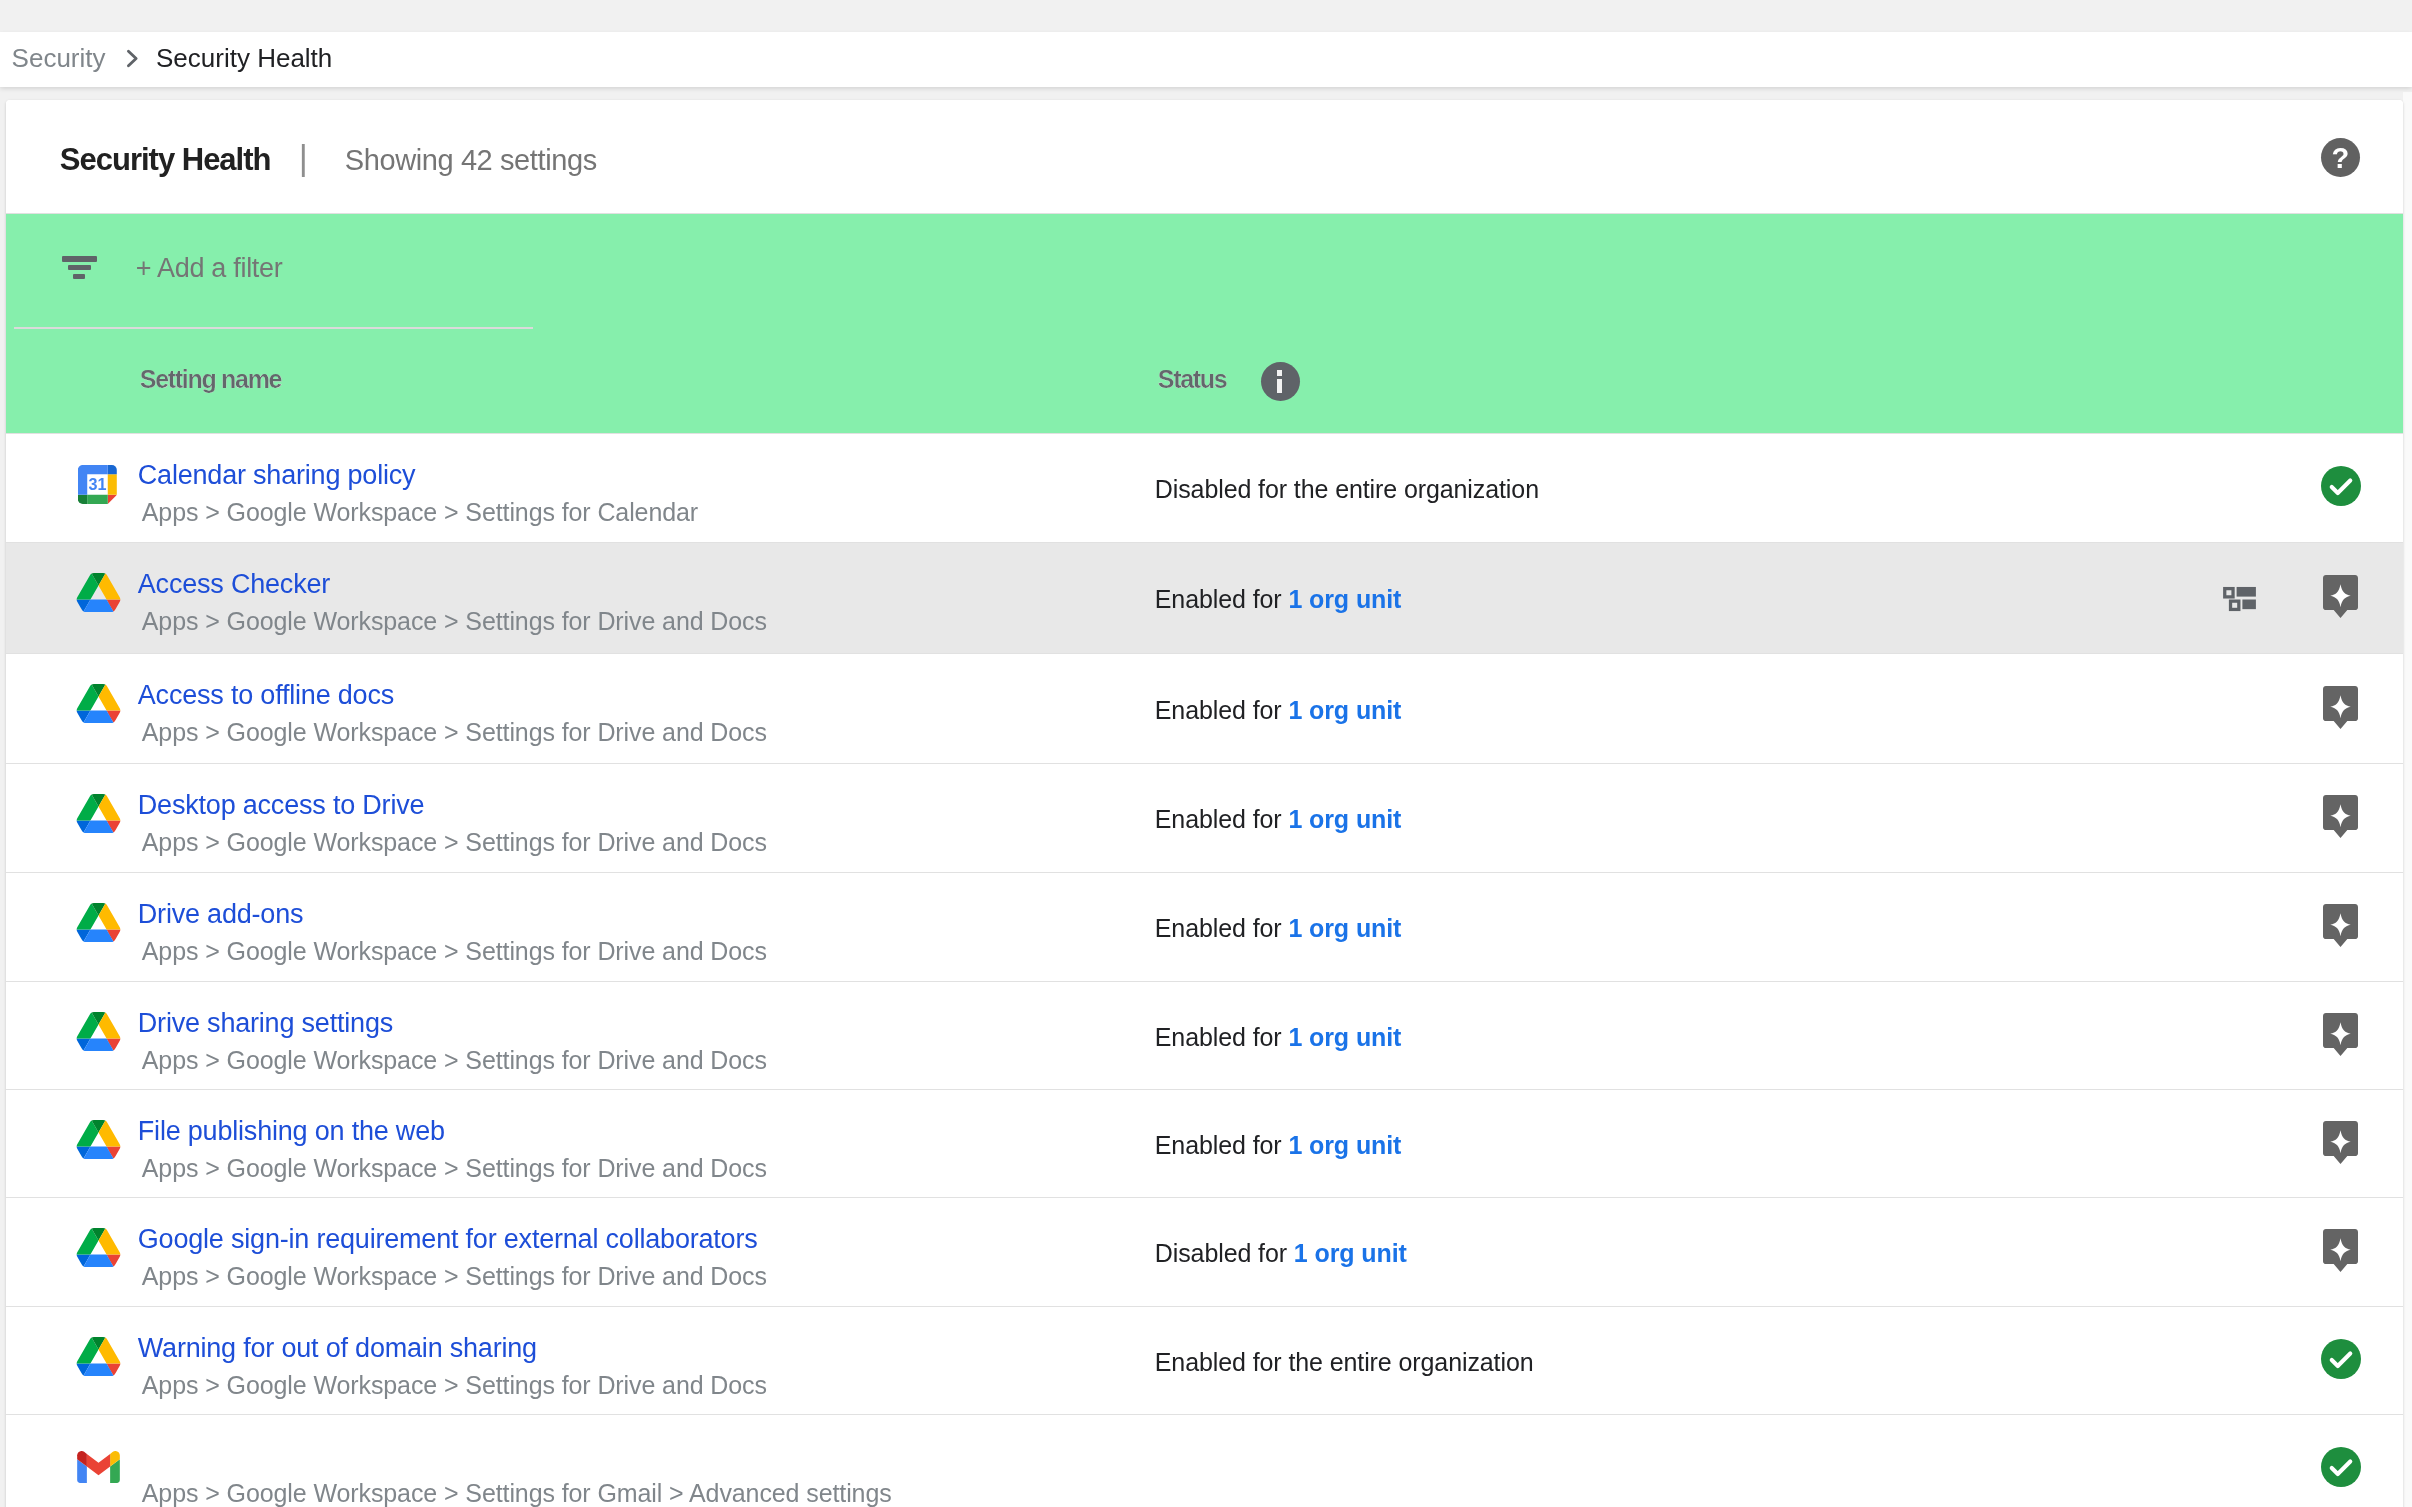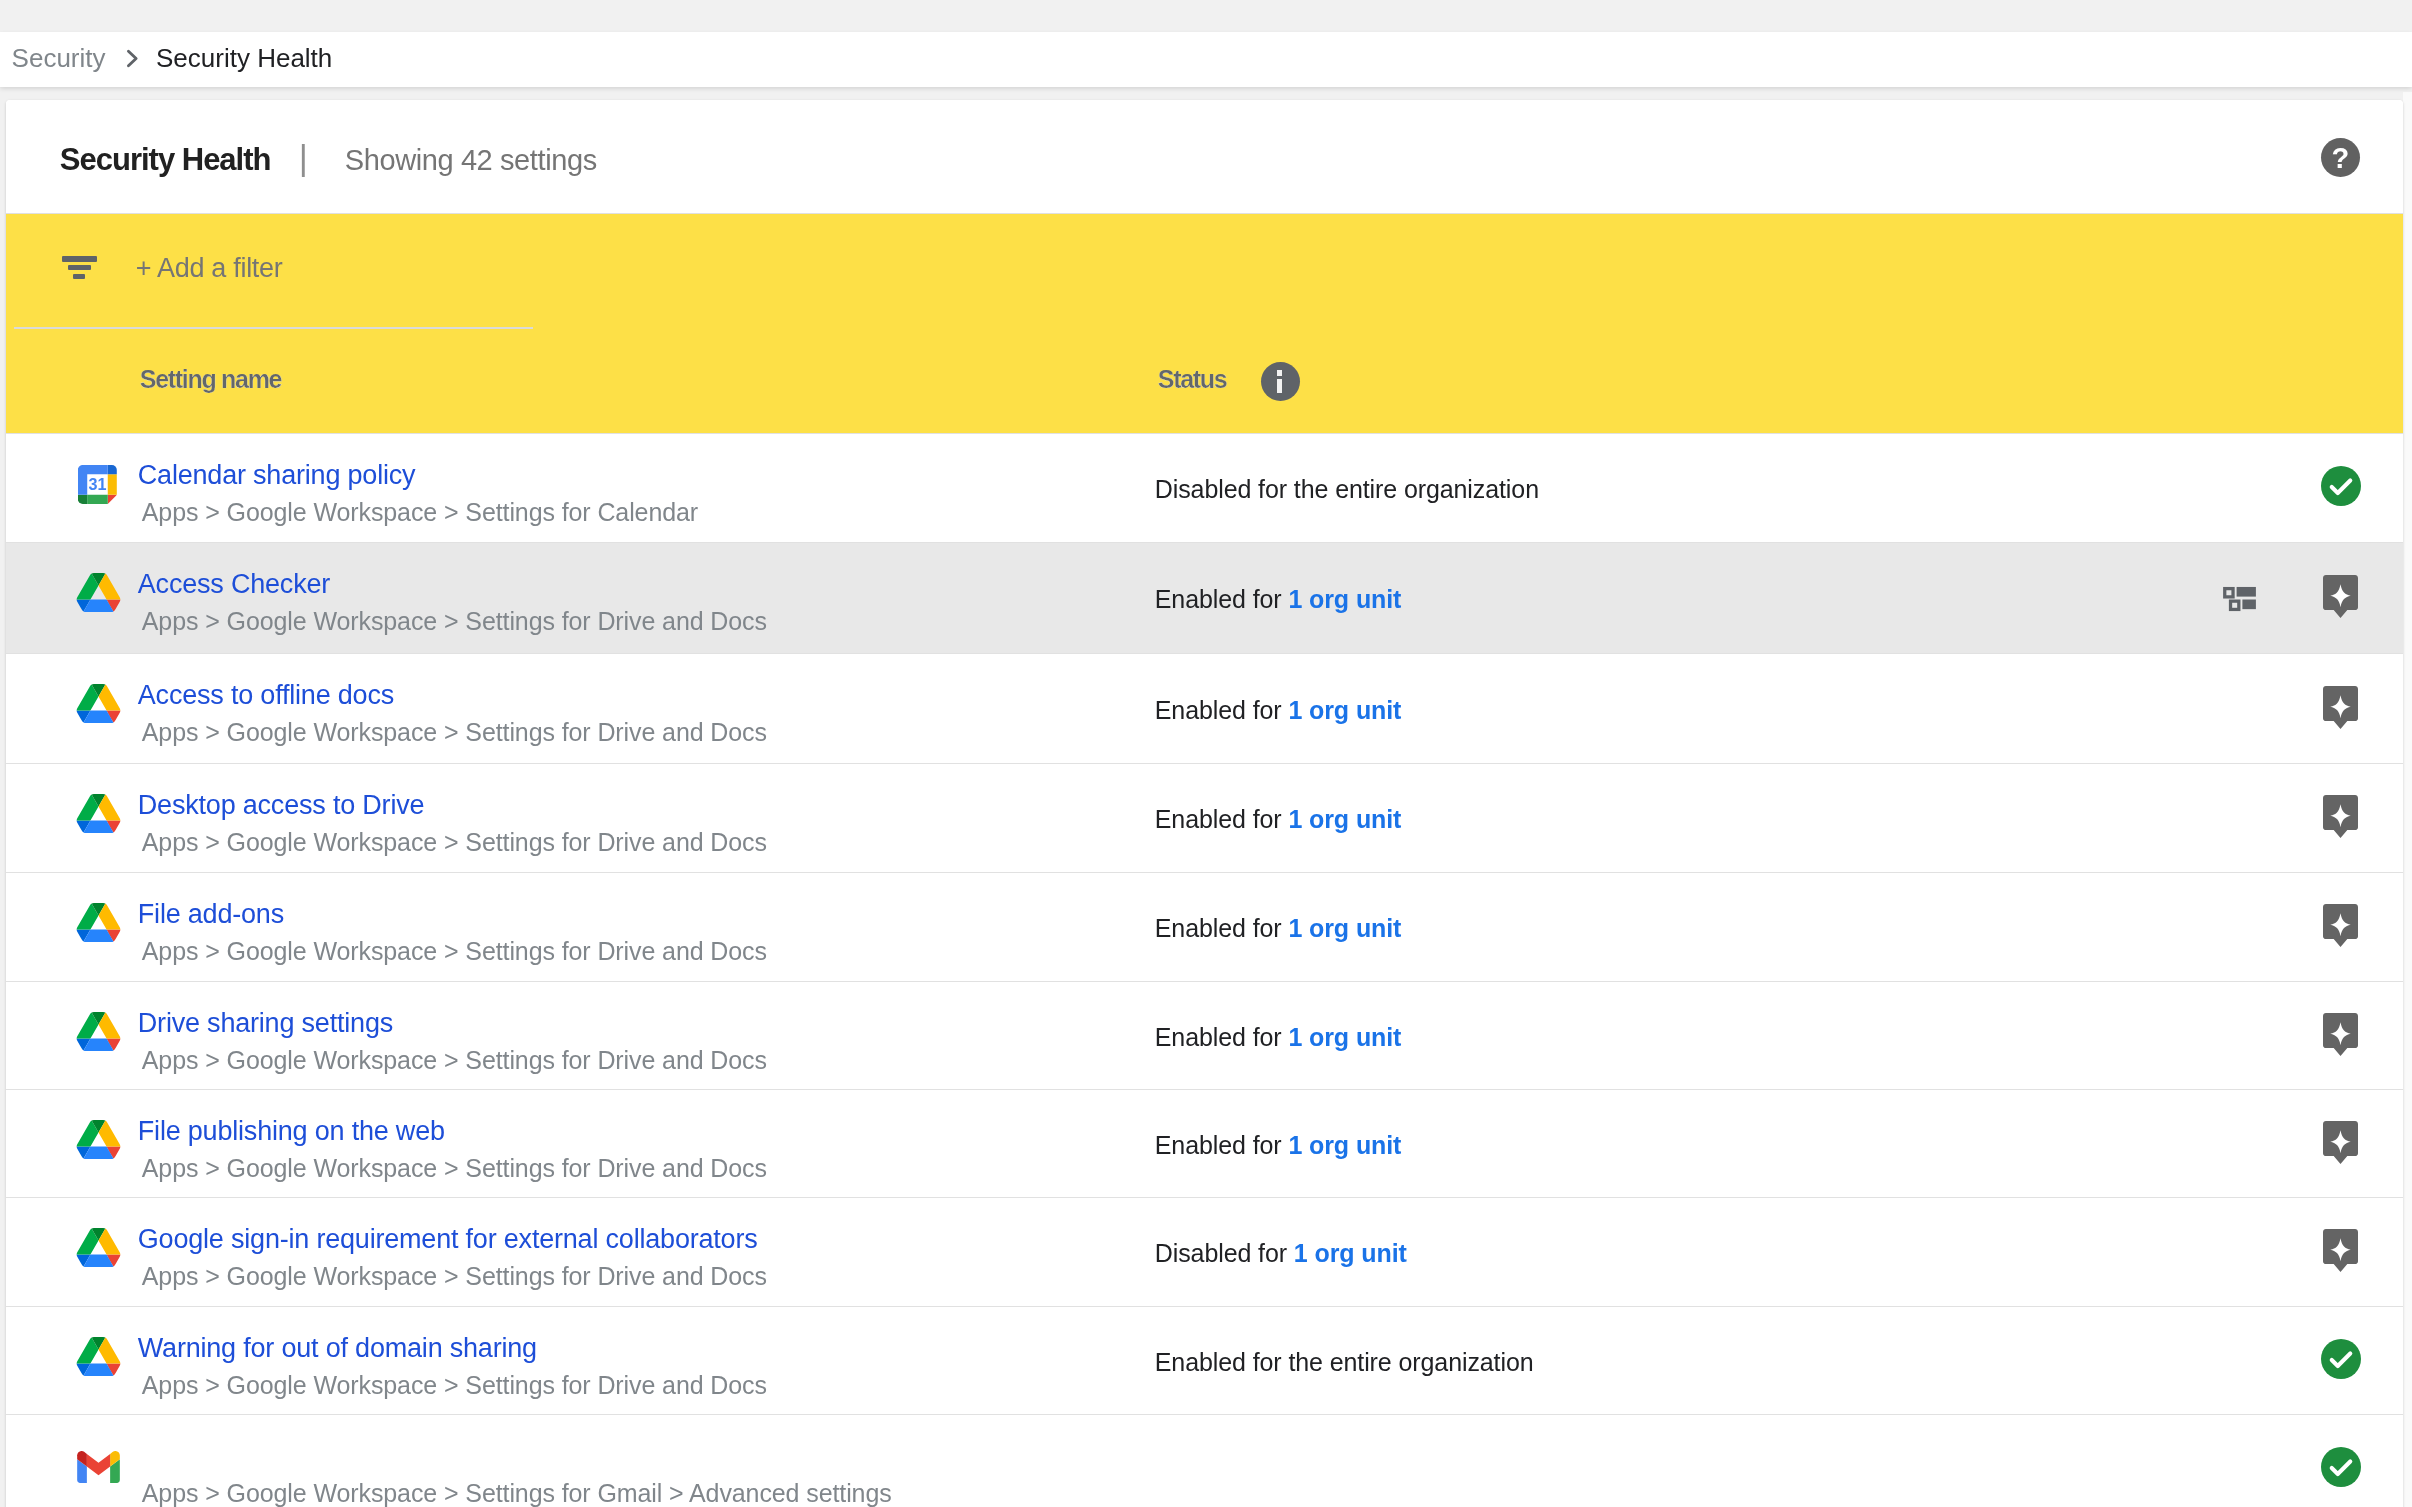--- a/index.html
+++ b/index.html
@@ -13,21 +13,21 @@
 .scrolltrack { position:absolute; right:0; top:92px; width:8.7px; height:1416px; background:#fafafa; }
 .card { position:absolute; left:5.8px; top:100px; width:2397px; height:1417px; background:#ffffff;
   border-radius:3.9px 3.9px 0 0; box-shadow:0 1px 2.9px rgba(0,0,0,0.18); }
 .cardhead { position:relative; height:114px; background:#fff; border-radius:3.9px 3.9px 0 0;
   border-bottom:1.9px solid #e0e0e0; }
 .ctitle { position:absolute; left:54px; top:44px; font-size:31px; line-height:31px; font-weight:bold; letter-spacing:-1px; color:#212121; }
 .cpipe { position:absolute; left:293px; top:40px; font-size:35px; line-height:35px; color:#8f8f8f; }
 .csub { position:absolute; left:339px; top:46px; font-size:29px; line-height:29px; letter-spacing:-0.4px; color:#757575; }
 .helpbtn { position:absolute; left:2315px; top:38px; width:39px; height:39px; border-radius:50%;
   background:#616161; color:#fff; text-align:center; font-size:29px; line-height:40px; font-weight:bold; }
-.graypanel { position:relative; height:219px; background:#fde047; }
+.graypanel { position:relative; height:219px; background:#86efac; }
 .funnel { position:absolute; left:56px; top:42px; width:35px; height:23px; }
 .funnel div { position:absolute; background:#5f6368; height:5.8px; border-radius:1px; }
 .fb1 { left:0; top:0; width:35px; }
 .fb2 { left:5.8px; top:8.7px; width:23px; }
 .fb3 { left:11.6px; top:17.5px; width:11.6px; }
 .addfilter { position:absolute; left:130px; top:41px; font-size:27px; line-height:27px; letter-spacing:-0.3px; color:#757575; }
 .fline { position:absolute; left:7.8px; top:113px; width:519px; height:1.9px; background:#dadada; }
 .collabel { position:absolute; top:153px; font-size:25px; line-height:25px; font-weight:bold; letter-spacing:-1.3px; color:#63676b; -webkit-text-stroke:0.2px #f2f2f2; }
 .lab1 { left:134px; }
 .lab2 { left:1152px; }
@@ -158,21 +158,21 @@
       </div>
       <div class="row" style="height:109px">
         <div class="ricon" style="top:30px;left:48px"><svg width="45" height="39" viewBox="0 0 87.3 78">
             <path fill="#0066da" d="m6.6 66.85 3.85 6.65c.8 1.4 1.95 2.5 3.3 3.3l13.75-23.8h-27.5c0 1.55.4 3.1 1.2 4.5z"></path>
             <path fill="#00ac47" d="m43.65 25-13.75-23.8c-1.35.8-2.5 1.9-3.3 3.3l-25.4 44a9.06 9.06 0 0 0-1.2 4.5h27.5z"></path>
             <path fill="#ea4335" d="m73.55 76.8c1.35-.8 2.5-1.9 3.3-3.3l1.6-2.75 7.65-13.25c.8-1.4 1.2-2.95 1.2-4.5h-27.502l5.852 11.5z"></path>
             <path fill="#00832d" d="m43.65 25 13.75-23.8c-1.35-.8-2.9-1.2-4.5-1.2h-18.5c-1.6 0-3.15.45-4.5 1.2z"></path>
             <path fill="#2684fc" d="m59.8 53h-32.3l-13.75 23.8c1.35.8 2.9 1.2 4.5 1.2h50.8c1.6 0 3.15-.45 4.5-1.2z"></path>
             <path fill="#ffba00" d="m73.4 26.5-12.7-22c-.8-1.4-1.95-2.5-3.3-3.3l-13.75 23.8 16.15 28h27.45c0-1.55-.4-3.1-1.2-4.5z"></path>
           </svg></div>
-        <div class="rtitle">File add-ons</div>
+        <div class="rtitle">Drive add-ons</div>
         <div class="rpath">Apps &gt; Google Workspace &gt; Settings for Drive and Docs</div>
         <div class="rstatus" style="top:43px">Enabled for <a>1 org unit</a></div>
         <div class="badge" style="top:31px"><svg width="35" height="43" viewBox="0 0 36 44">
             <path fill="#646464" d="M3 0h30c1.66 0 3 1.34 3 3v30c0 1.66-1.34 3-3 3h-8l-7 8-7-8H3c-1.66 0-3-1.34-3-3V3c0-1.66 1.34-3 3-3z"></path>
             <path fill="#ffffff" d="M18 9.5c.85 4.3 1.85 6.6 3.6 8.35 1.75 1.75 4.05 2.75 6.9 3.4-2.85.65-5.15 1.65-6.9 3.4-1.75 1.75-2.75 4.05-3.6 8.35-.85-4.3-1.85-6.6-3.6-8.35-1.75-1.75-4.05-2.75-6.9-3.4 2.85-.65 5.15-1.65 6.9-3.4 1.75-1.75 2.75-4.05 3.6-8.35z"></path>
           </svg></div>
       </div>
       <div class="row" style="height:108px">
         <div class="ricon" style="top:30px;left:48px"><svg width="45" height="39" viewBox="0 0 87.3 78">
             <path fill="#0066da" d="m6.6 66.85 3.85 6.65c.8 1.4 1.95 2.5 3.3 3.3l13.75-23.8h-27.5c0 1.55.4 3.1 1.2 4.5z"></path>

